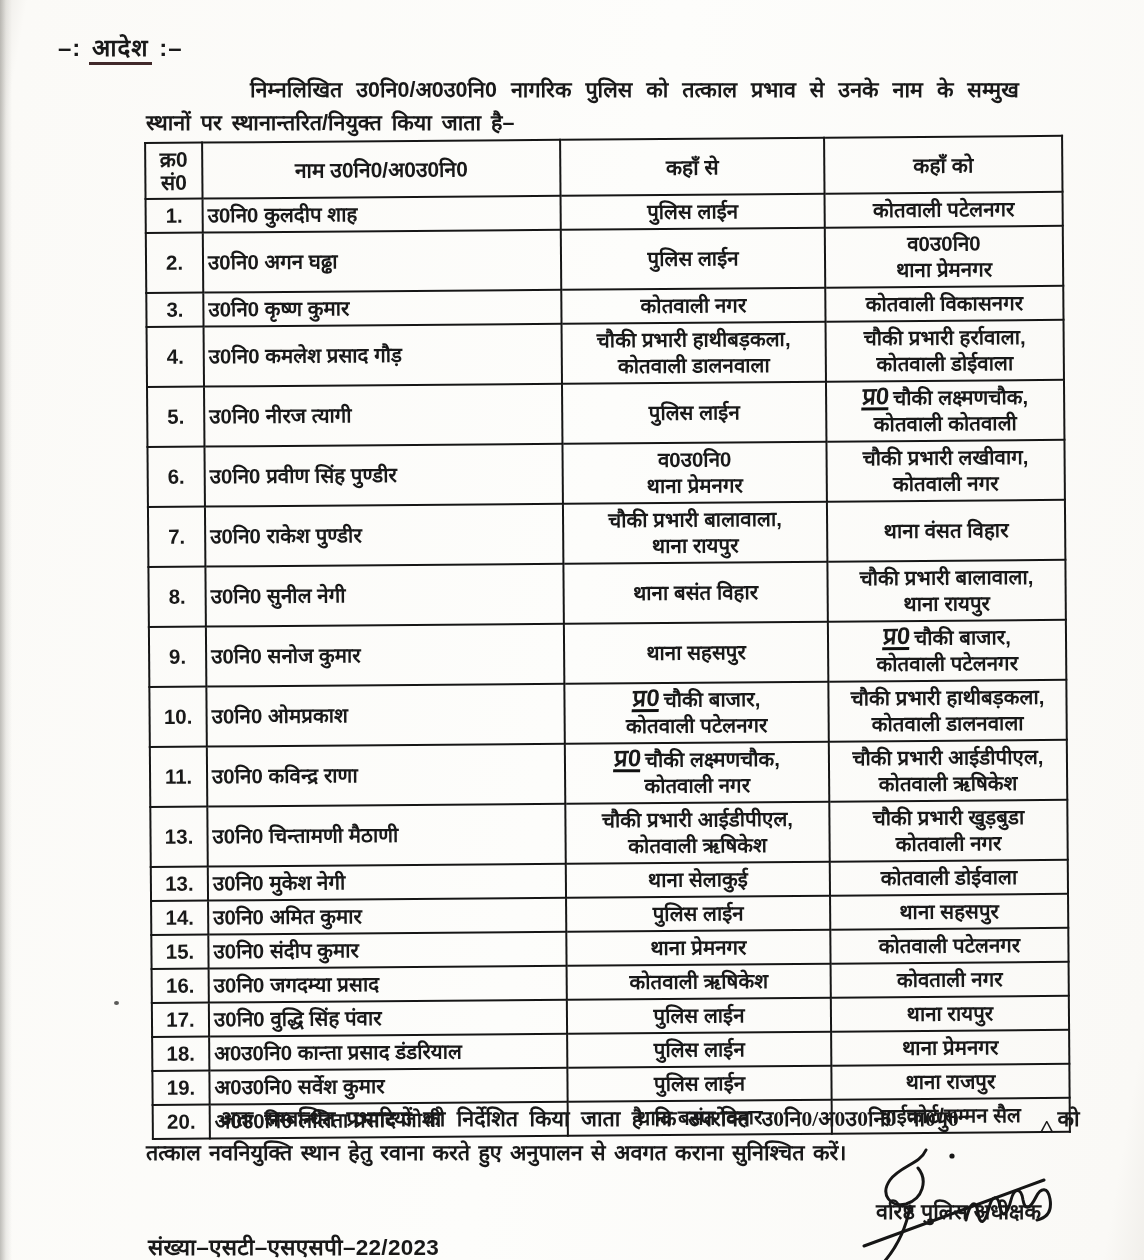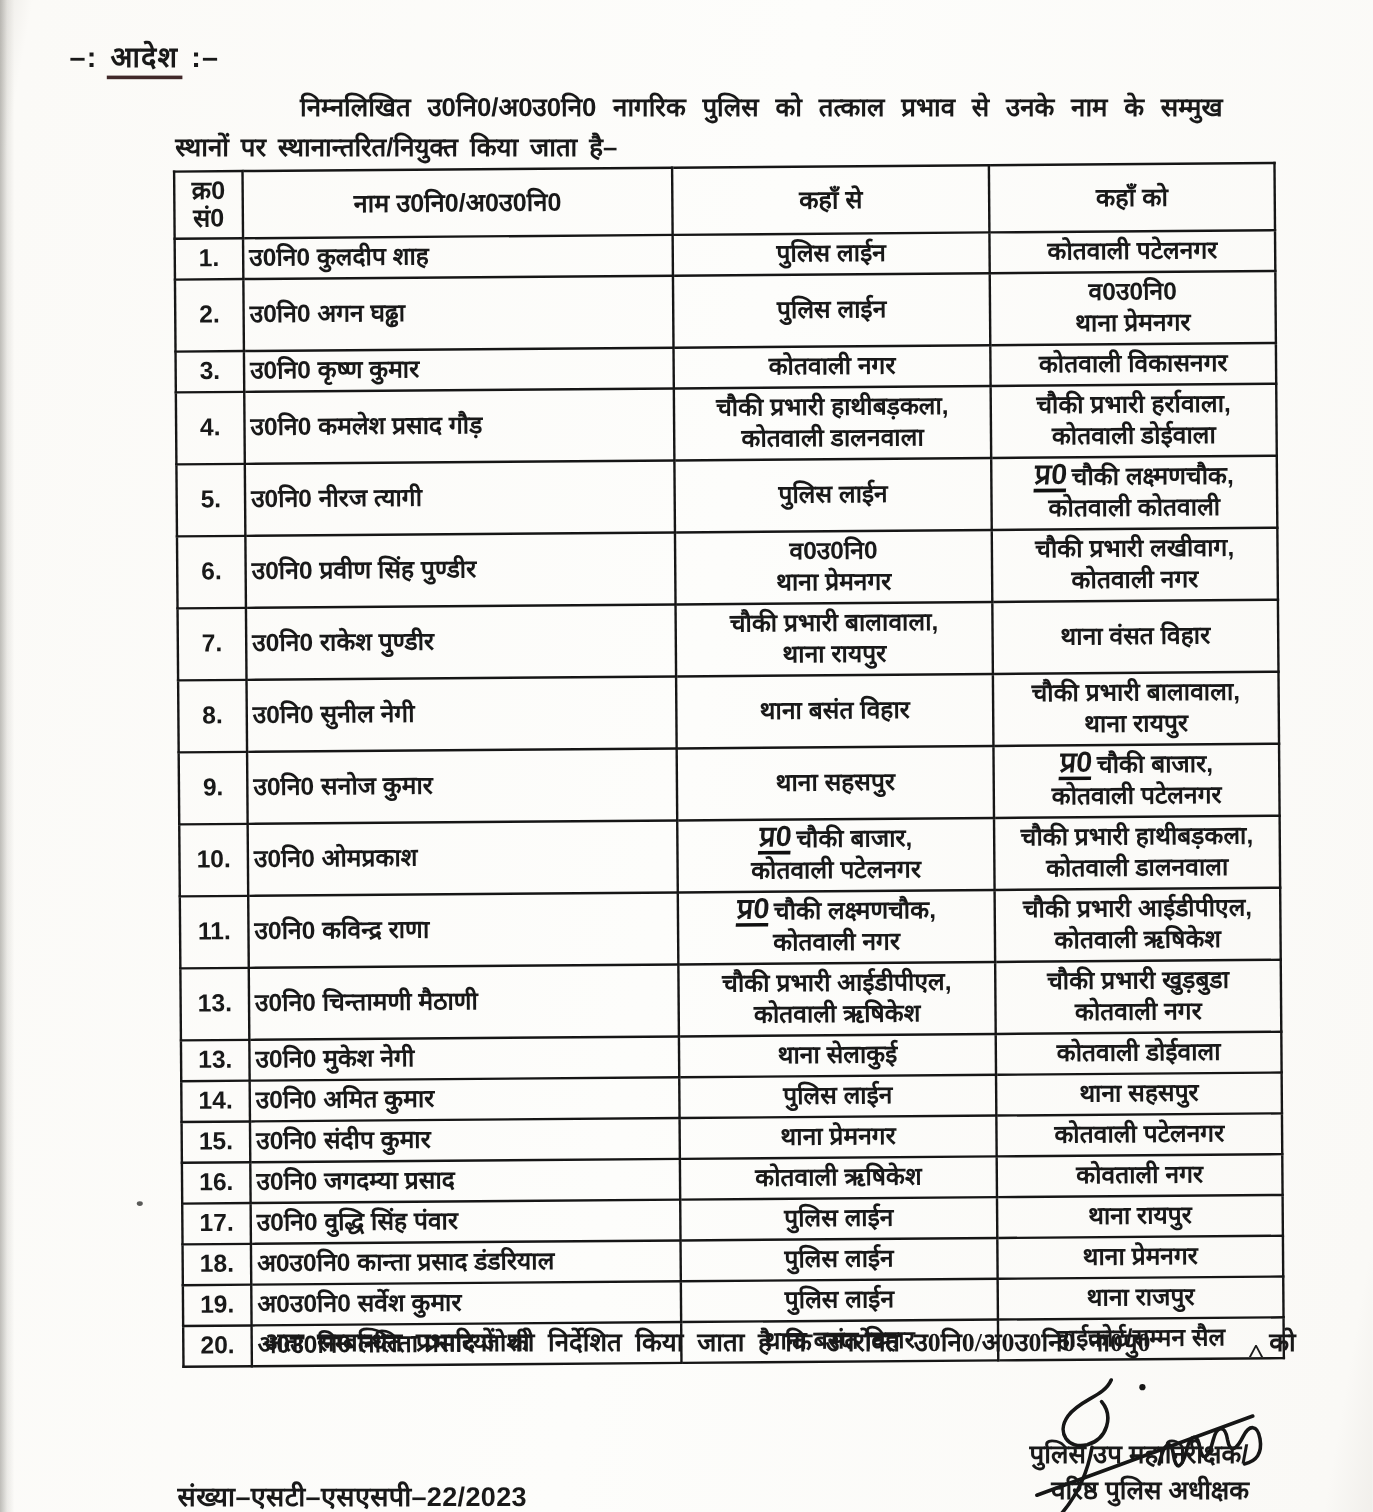--- a/index.html
+++ b/index.html
@@ -328,34 +328,34 @@
             <div>हाईकोर्ट/सम्मन सैल</div>
           </td>
         </tr>
       </tbody>
   </table>
 
   <div class="closing">
     <div class="l1">
       <span>अतः सम्बन्धित प्रभारियों को निर्देशित किया जाता है कि उपरोक्त उ0नि0/अ0उ0नि0 ना0पु0</span><span class="caret">^</span> <span>को</span>
     </div>
+    <div class="l2">तत्काल नवनियुक्ति स्थान हेतु रवाना करते हुए अनुपालन से अवगत कराना सुनिश्चित करें।</div>
   </div>
 
   <div class="signature">
     <svg viewBox="0 0 280 118" xmlns="http://www.w3.org/2000/svg">
       <g fill="none" stroke="#161616" stroke-width="3" stroke-linecap="round">
         <path d="M78,8 c-6,14 -26,16 -36,30 c-10,14 0,28 16,24 c17,-5 22,-24 12,-36 m-8,38 c-4,24 -14,42 -26,56"></path>
         <path d="M16,104 L196,38"></path>
         <path d="M118,78 c4,-18 10,-22 12,-7 c2,13 7,11 11,-5 c3,-13 9,-14 11,-1 c2,11 7,9 11,-7 c3,-12 10,-13 12,0 c2,11 7,9 13,-3 c5,-10 12,-10 14,2 c2,12 -3,19 -13,21"></path>
         <circle cx="104" cy="14" r="2.6" fill="#161616" stroke="none"></circle>
       </g>
     </svg>
   </div>
 
   <div class="designation">
-    <div class="d1">पुलिस उप महानिरीक्षक/</div>
     <div class="d2">वरिष्ठ पुलिस अधीक्षक</div>
   </div>
 
   <div class="ref-number">संख्या–एसटी–एसएसपी–22/2023</div>
 
   <div class="speck"></div>
 </div>
 
 </body></html>

